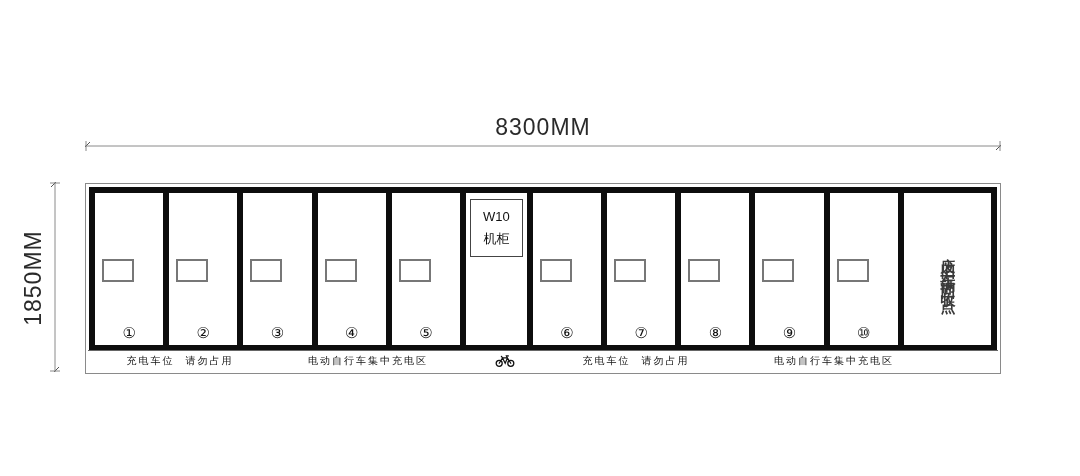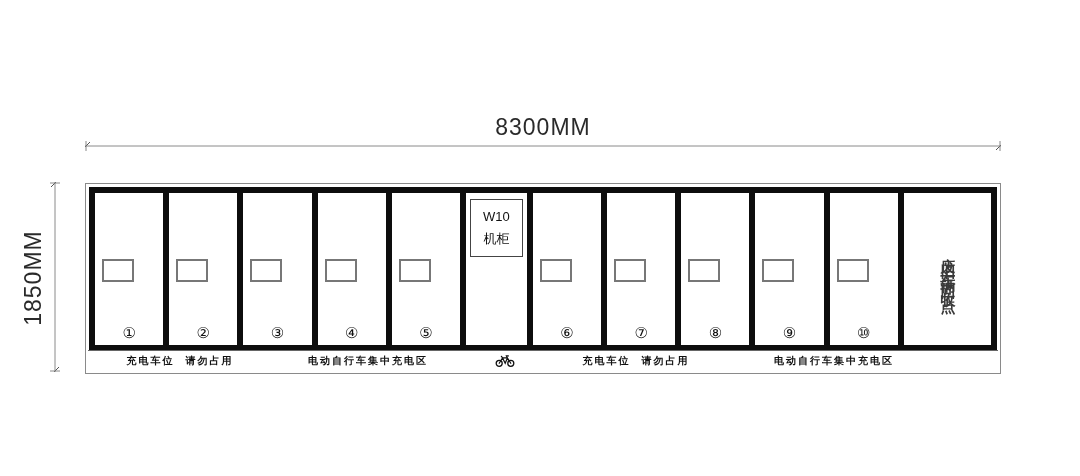--- a/index.html
+++ b/index.html
@@ -48,21 +48,21 @@
     writing-mode:vertical-rl;text-orientation:upright;
     font-size:15px;font-weight:bold;letter-spacing:7px;color:#3a3a3a;
   }
   
   .base-strip{
     position:absolute;left:2px;right:2px;bottom:2px;height:20px;
     border-top:1px solid #666;background:#fff;
   }
   .base-label{
     position:absolute;top:50%;transform:translate(-50%,-50%);
-    font-size:10px;font-weight:bold;letter-spacing:2px;color:#111;white-space:nowrap;
+    font-size:10px;font-weight:normal;letter-spacing:2px;color:#111;white-space:nowrap;
     word-spacing:6px;
   }
   .base-label.l1{left:92px;}
   .base-label.l2{left:280px;}
   .base-label.l3{left:548px;}
   .base-label.l4{left:746px;}
   .bike{position:absolute;left:417px;top:50%;transform:translate(-50%,-50%);line-height:0;}
 </style>
 </head>
 <body>

